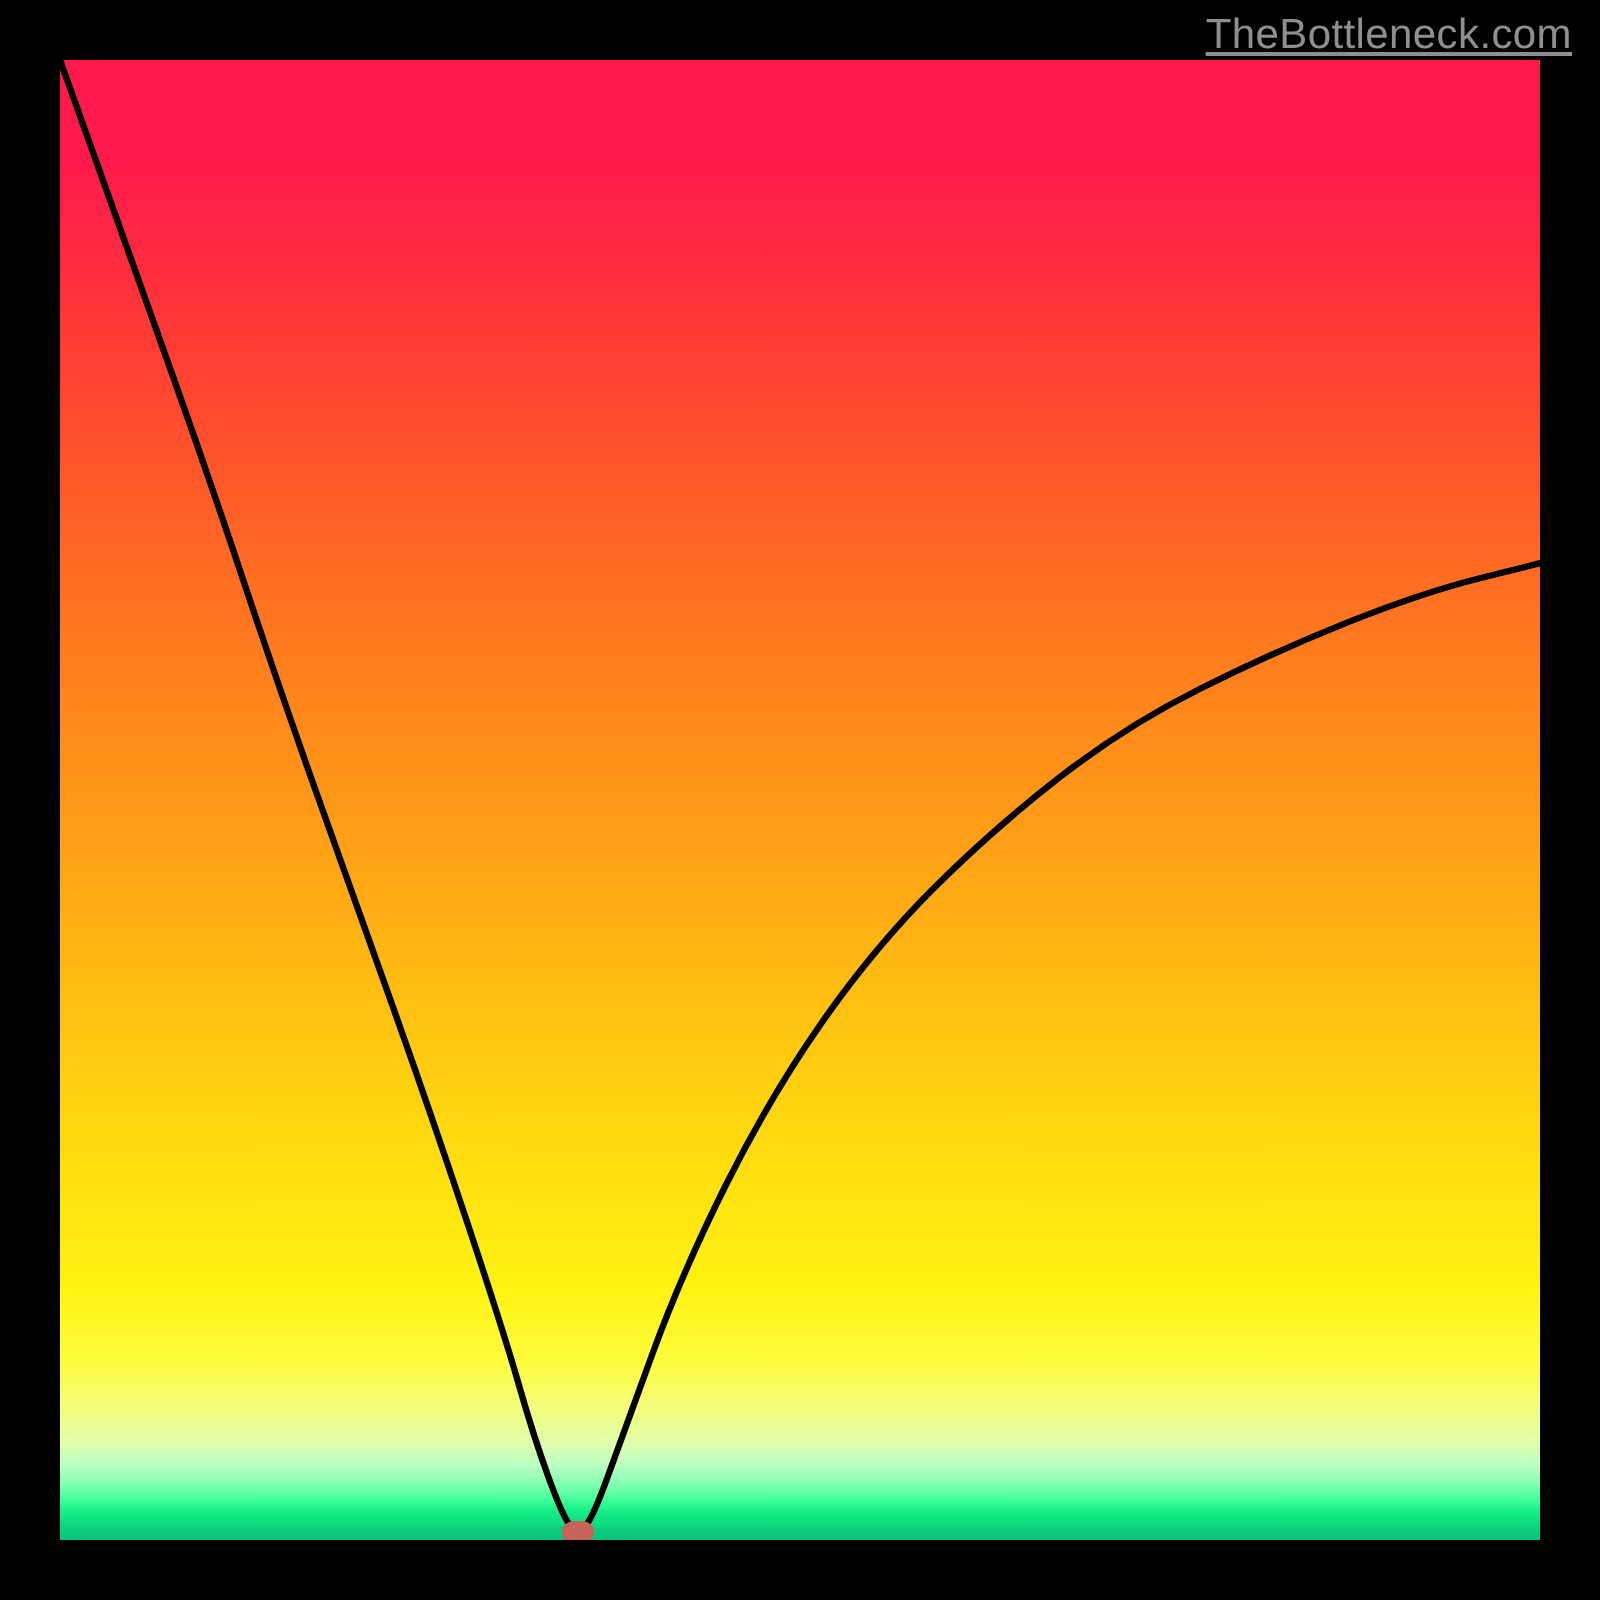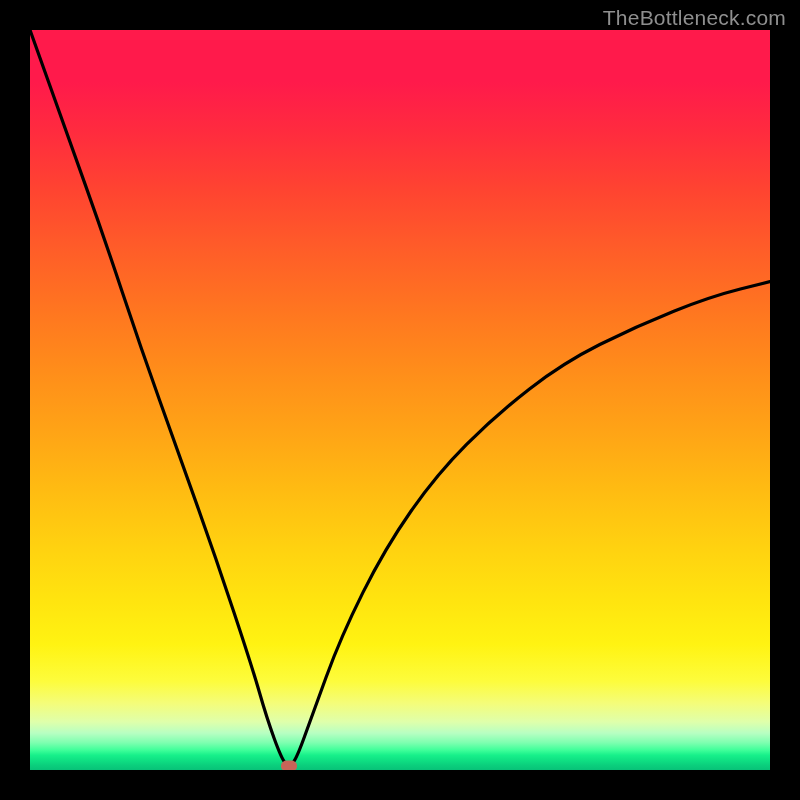--- a/index.html
+++ b/index.html
@@ -63,20 +63,21 @@
     transform: translate(-50%, -50%);
   }
   .watermark {
     position: absolute;
     top: 6px;
     right: 14px;
     font-size: 21px;
     font-weight: 500;
     color: #8f8f8f;
     letter-spacing: 0.2px;
+    text-decoration: underline;
   }
 </style>
 </head>
 <body>
 
 <div class="watermark">TheBottleneck.com</div>
 
 <div class="frame">
 
   <div class="gradient"></div>

